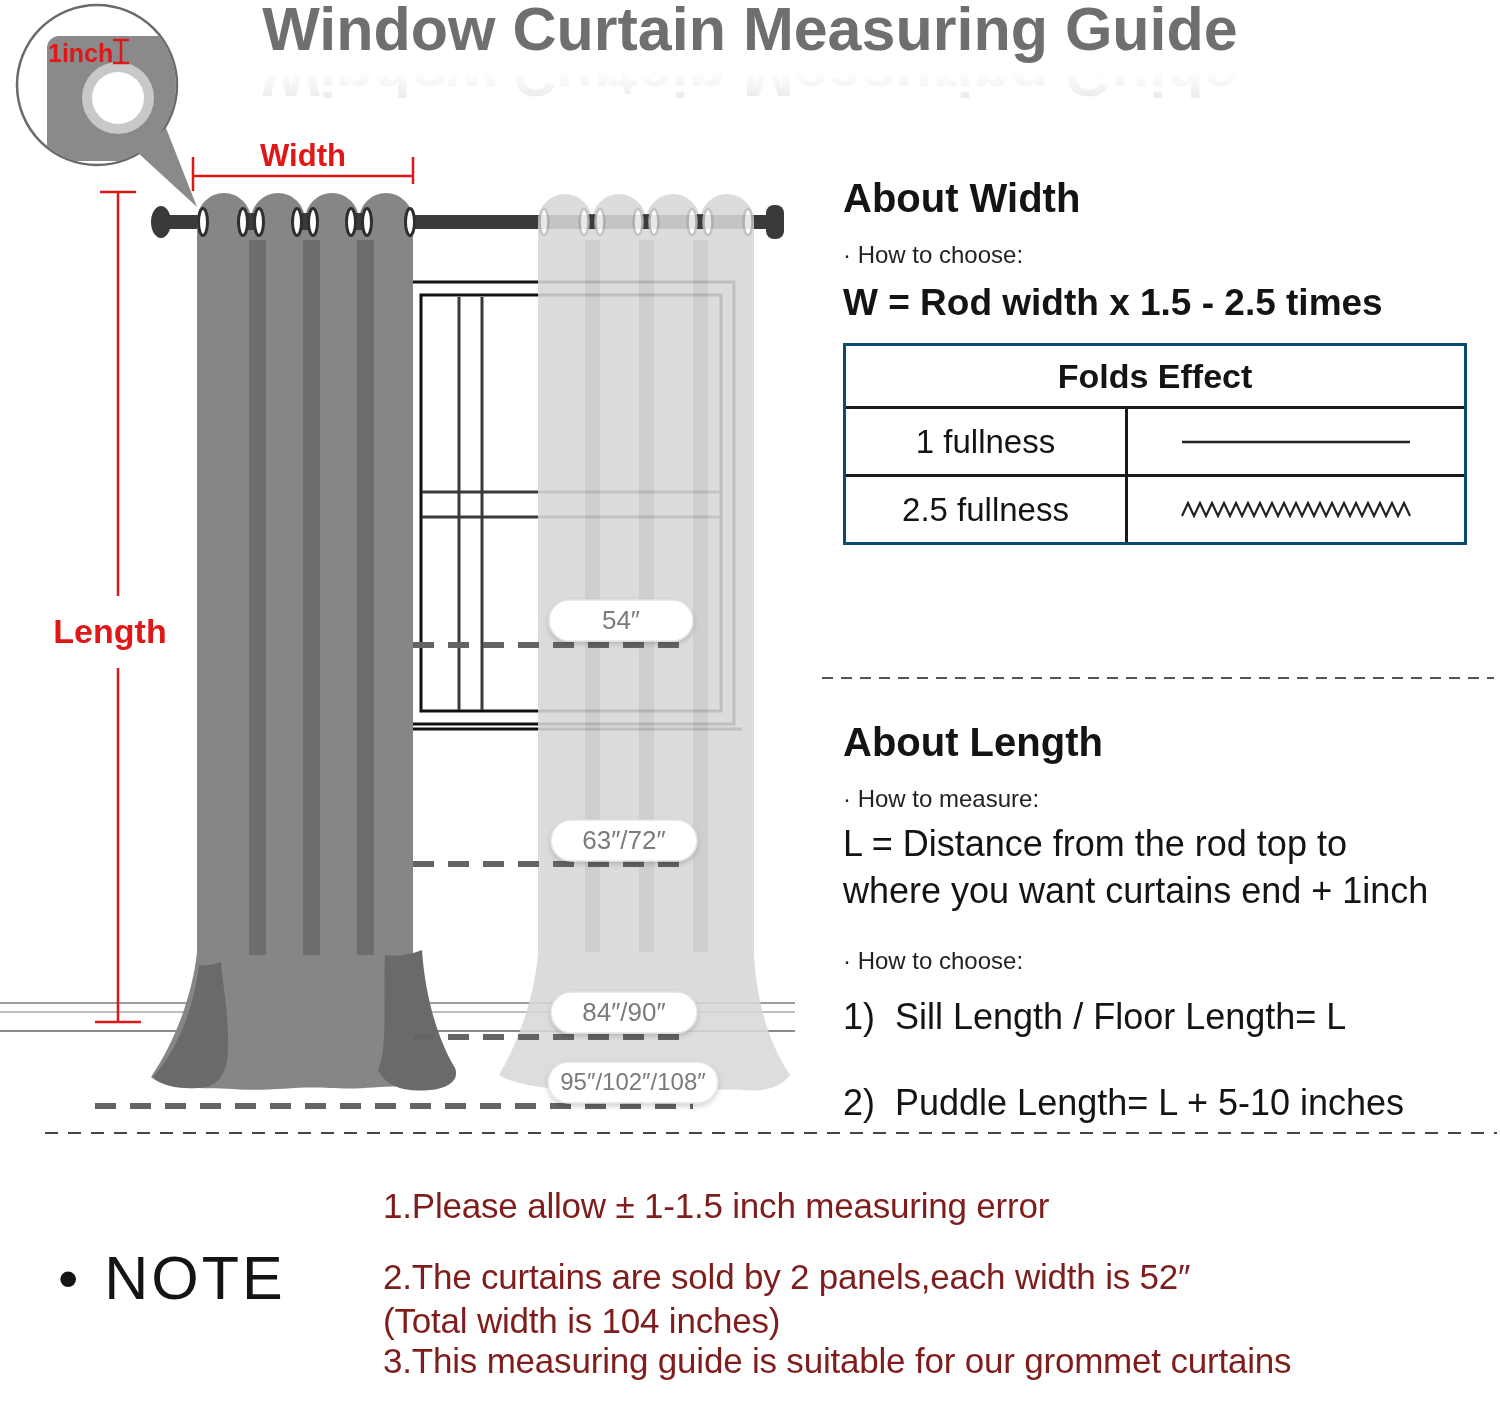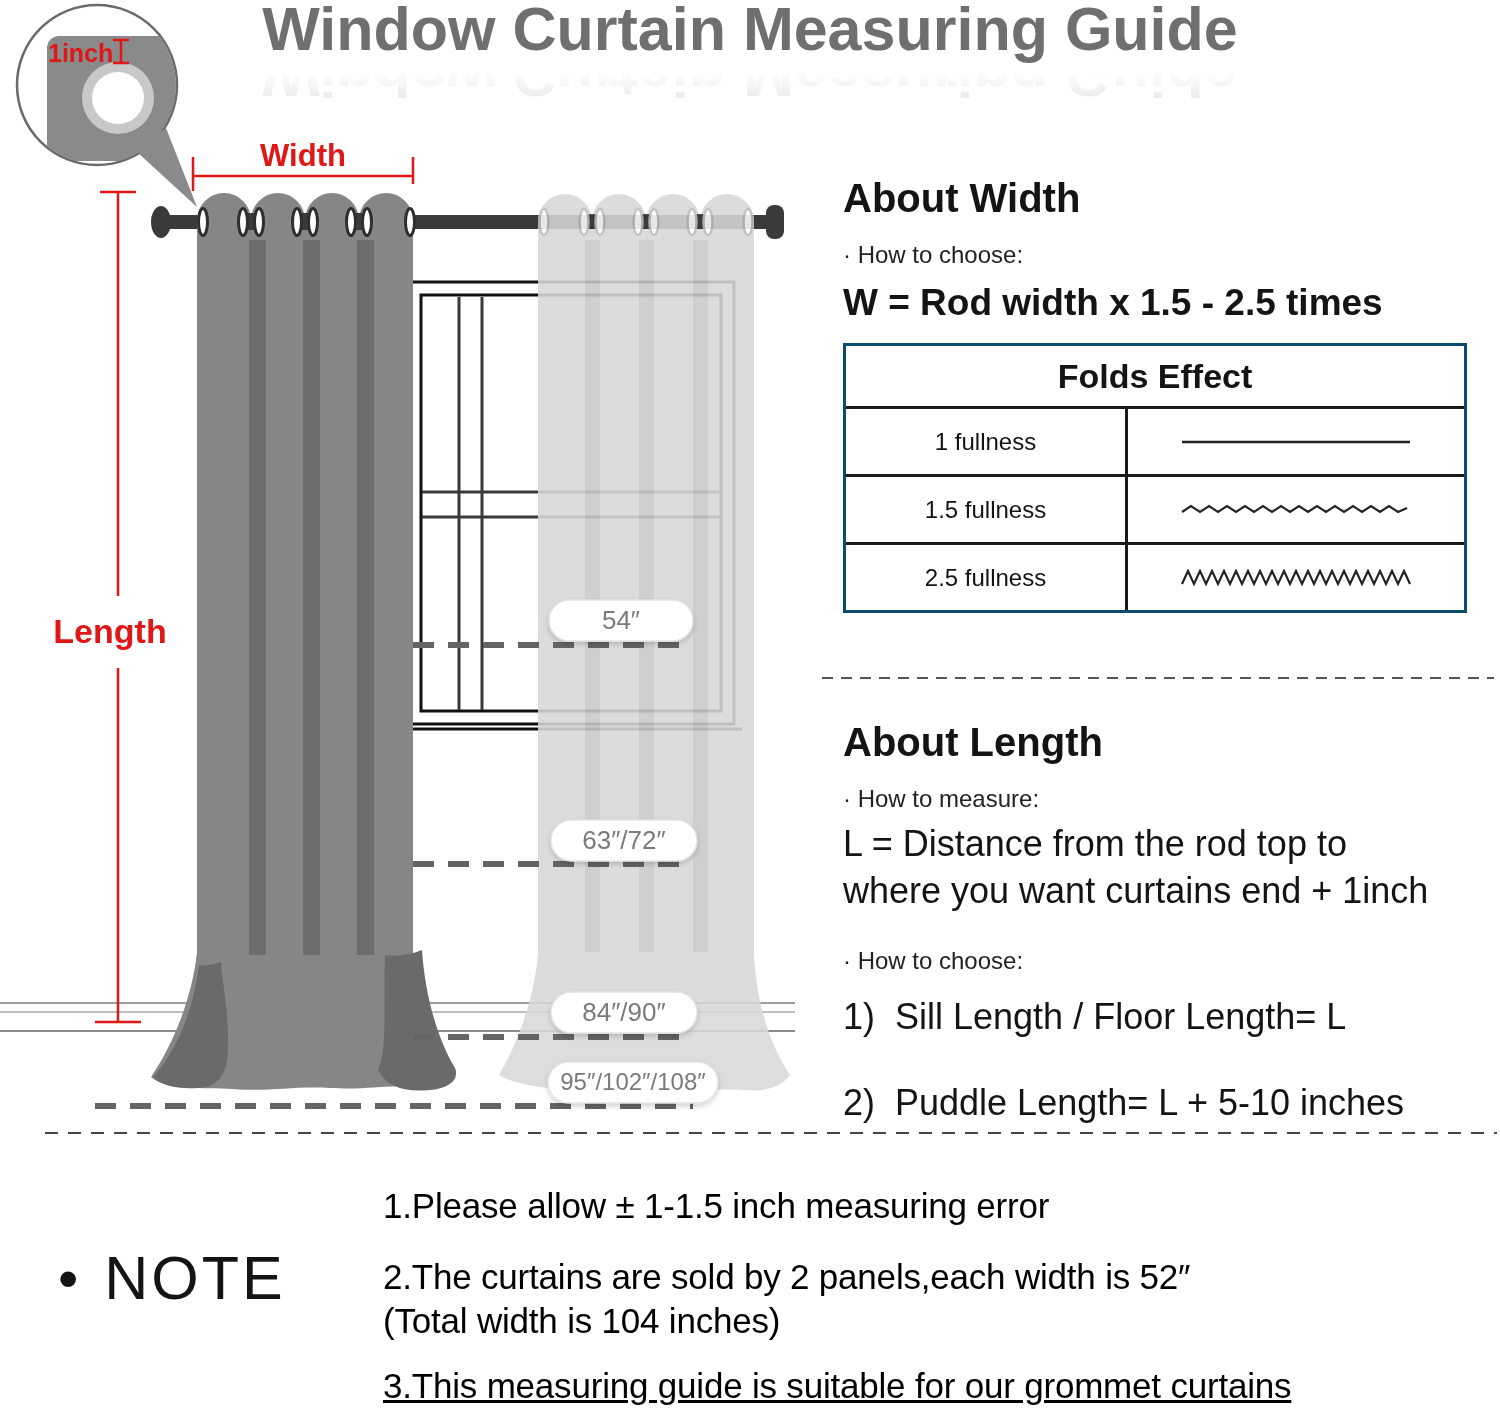--- a/index.html
+++ b/index.html
@@ -29,37 +29,37 @@
   .about-width{position:absolute;left:843px;top:172px;width:640px;z-index:2;}
   .sec-heading{font-size:40px;font-weight:bold;color:#141414;line-height:52px;margin:0;}
   .hint{font-size:24px;color:#222;line-height:42px;margin:10px 0 0 0;}
   .formula{font-size:37px;font-weight:700;color:#141414;line-height:46px;margin:4px 0 0 0;white-space:pre-wrap;}
   .folds-table{margin-top:17px;width:624px;border:3px solid #0c4a6e;box-sizing:border-box;}
   .ft-header{height:60px;border-bottom:3px solid #1a1a1a;display:flex;align-items:center;justify-content:center;
     font-size:34px;font-weight:600;color:#141414;}
   .ft-row{display:flex;height:65px;border-bottom:3px solid #1a1a1a;}
   .ft-row:last-child{border-bottom:none;}
   .ft-label{width:282px;border-right:3px solid #1a1a1a;display:flex;align-items:center;justify-content:center;
-    font-size:24px;color:#141414;box-sizing:border-box;}
+    font-size:33px;color:#141414;box-sizing:border-box;}
   .ft-effect{flex:1;display:flex;align-items:center;justify-content:center;}
   
   .about-length{position:absolute;left:843px;top:716px;width:660px;z-index:2;}
   .al-line{font-size:36px;color:#141414;line-height:47px;margin:0;white-space:pre-wrap;}
   .al-hint2{margin-top:26px;}
   .al-opt{margin-top:0;font-size:36px;line-height:50px;color:#141414;white-space:pre-wrap;}
   .al-opt.first{margin-top:10px;}
   
   .note-block{position:absolute;left:58px;top:1246px;display:flex;align-items:center;gap:26px;z-index:2;}
   .note-bullet{font-size:58px;color:#141414;line-height:58px;}
   .note-label{font-size:61px;font-weight:normal;letter-spacing:3px;color:#141414;line-height:64px;}
   .notes{position:absolute;left:383px;top:1186px;width:1117px;z-index:2;}
-  .notes p{font-size:35px;line-height:40px;color:#000000;margin:0;letter-spacing:-0.2px;}
+  .notes p{font-size:35px;line-height:40px;color:#7f1d1d;margin:0;letter-spacing:-0.2px;}
   .notes .n2{margin-top:31px;}
   .notes .n2b{margin-top:4px;}
-  .notes .n3{margin-top:25px;text-decoration:underline;}
+  .notes .n3{}
 </style>
 </head>
 <body>
 
 <div class="canvas">
 
   <div class="title-wrap">
     <div class="title">Window Curtain Measuring Guide</div>
     <div class="title reflect">Window Curtain Measuring Guide</div>
   </div>
@@ -228,28 +228,20 @@
       <div class="ft-header">Folds Effect</div>
       <div class="ft-row">
         <div class="ft-label">1 fullness</div>
         <div class="ft-effect">
           <svg width="240" height="16" viewBox="0 0 240 16">
               <line x1="6" y1="8" x2="234" y2="8" stroke="#222" stroke-width="2.5"></line>
             </svg>
         </div>
       </div>
       <div class="ft-row">
-        <div class="ft-label">1.5 fullness</div>
-        <div class="ft-effect">
-          <svg width="240" height="16" viewBox="0 0 240 16">
-            <polyline fill="none" stroke="#222" stroke-width="2.2" points="6,10 15,4 24,10 33,4 42,10 51,4 60,10 69,4 78,10 87,4 96,10 105,4 114,10 123,4 132,10 141,4 150,10 159,4 168,10 177,4 186,10 195,4 204,10 213,4 222,10 231,6"></polyline>
-          </svg>
-        </div>
-      </div>
-      <div class="ft-row">
         <div class="ft-label">2.5 fullness</div>
         <div class="ft-effect">
           <svg width="240" height="18" viewBox="0 0 240 18">
             <polyline fill="none" stroke="#222" stroke-width="2.2" points="6,15 12,2 18,15 24,2 30,15 36,2 42,15 48,2 54,15 60,2 66,15 72,2 78,15 84,2 90,15 96,2 102,15 108,2 114,15 120,2 126,15 132,2 138,15 144,2 150,15 156,2 162,15 168,2 174,15 180,2 186,15 192,2 198,15 204,2 210,15 216,2 222,15 228,2 234,15"></polyline>
           </svg>
         </div>
       </div>
     </div>
   </section>
 

